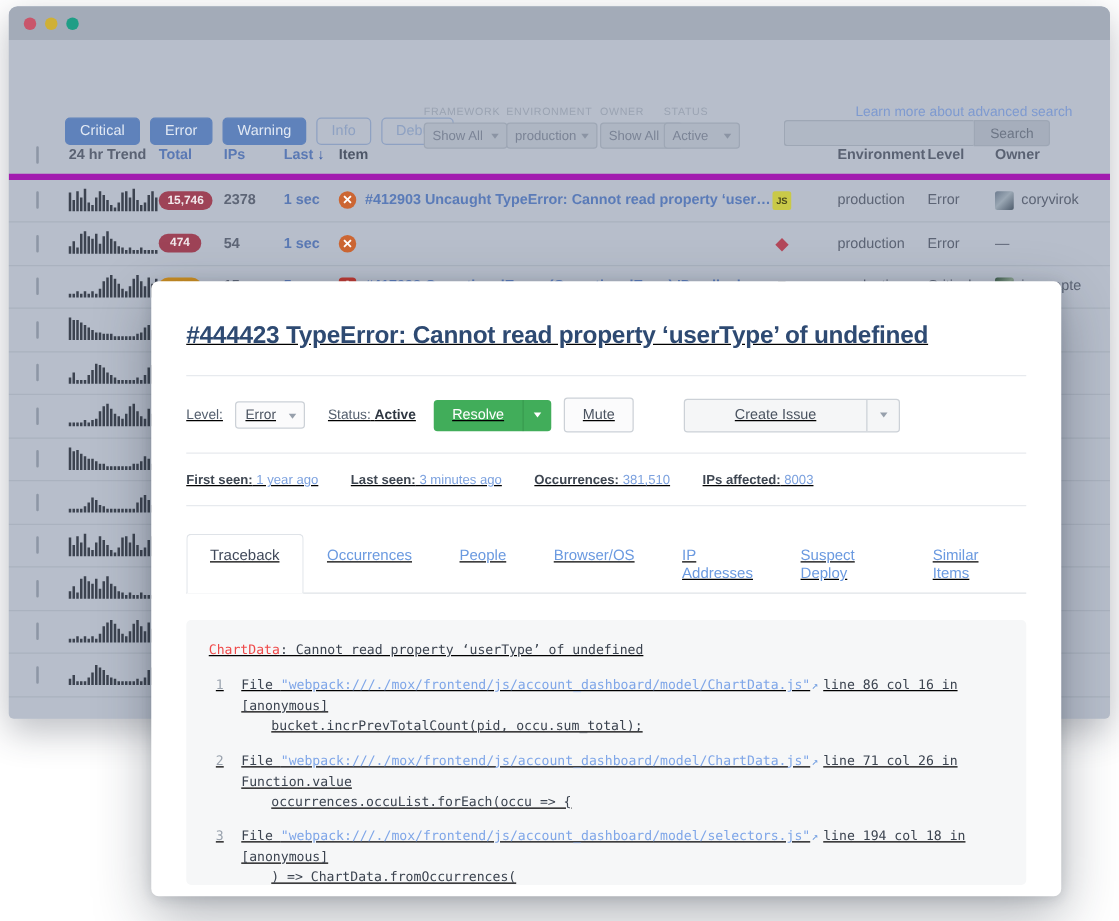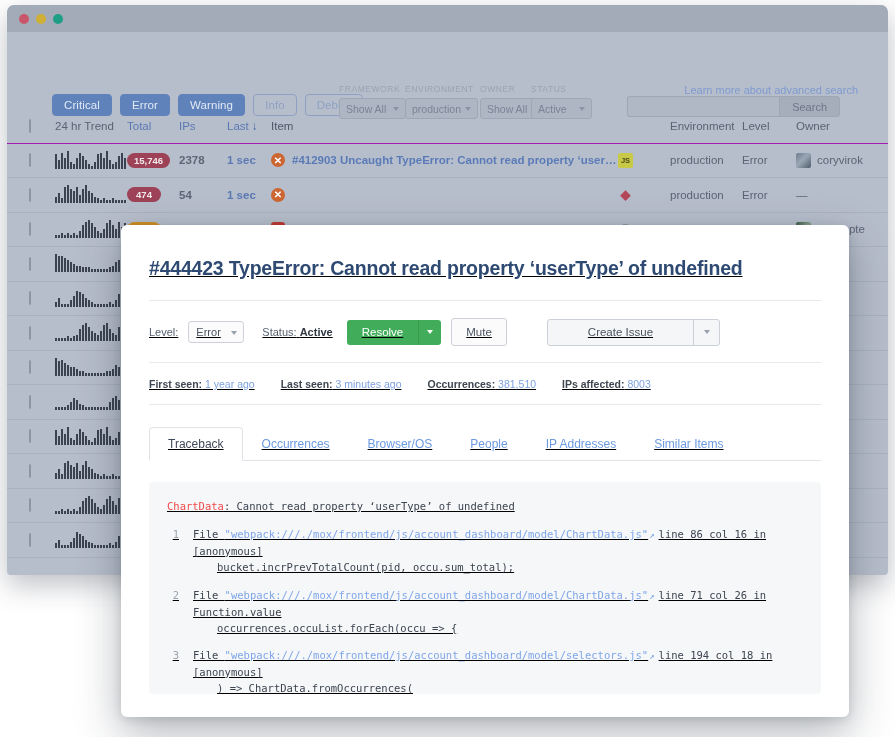--- a/index.html
+++ b/index.html
@@ -93,21 +93,21 @@
     font-family: "Liberation Sans", sans-serif;
   }
 
   
   #items-table { width: 100%; }
   .trow {
     display: flex; align-items: center;
     height: 34.5px; border-bottom: 1px solid #aab2bf;
     padding: 0 0 0 22px; font-size: 11.5px;
   }
-  #header-row { border-bottom: 1px solid #a21caf; color: #5a6273; font-weight: normal; }
+  #header-row { border-bottom: 5px solid #a21caf; color: #5a6273; font-weight: bold; }
   .c-check { width: 26px; flex: none; }
   .c-trend { width: 72px; flex: none; }
   .c-total { width: 52px; flex: none; }
   .c-ips   { width: 48px; flex: none; }
   .c-last  { width: 44px; flex: none; }
   .c-item  { flex: 1 1 auto; min-width: 0; display: flex; align-items: center; gap: 7px; }
   .c-fw    { width: 52px; flex: none; }
   .c-env   { width: 72px; flex: none; }
   .c-level { width: 54px; flex: none; }
   .c-owner { width: 92px; flex: none; display: flex; align-items: center; gap: 6px; }
@@ -880,23 +880,24 @@
       <div><span class="mk">Last seen:</span><span class="mv"> 3 minutes ago</span></div>
       <div><span class="mk">Occurrences:</span><span class="mv"> 381,510</span></div>
       <div><span class="mk">IPs affected:</span><span class="mv"> 8003</span></div>
     </div>
 
   <div class="hr"></div>
 
   <div id="tabs">
       <div class="tab active">Traceback</div>
       <div class="tab">Occurrences</div>
+      <div class="tab">People</div>
       <div class="tab">Browser/OS</div>
-      <div class="tab">People</div>
       <div class="tab">IP Addresses</div>
+      <div class="tab">Suspect Deploy</div>
       <div class="tab">Similar Items</div>
     </div>
 
   <div id="traceback">
     <div class="tb-head">
       <span class="tb-type">ChartData</span><span>: Cannot read property ‘userType’ of undefined</span>
     </div>
     <div id="frames">
         <div class="frame">
           <div class="num">1</div>

